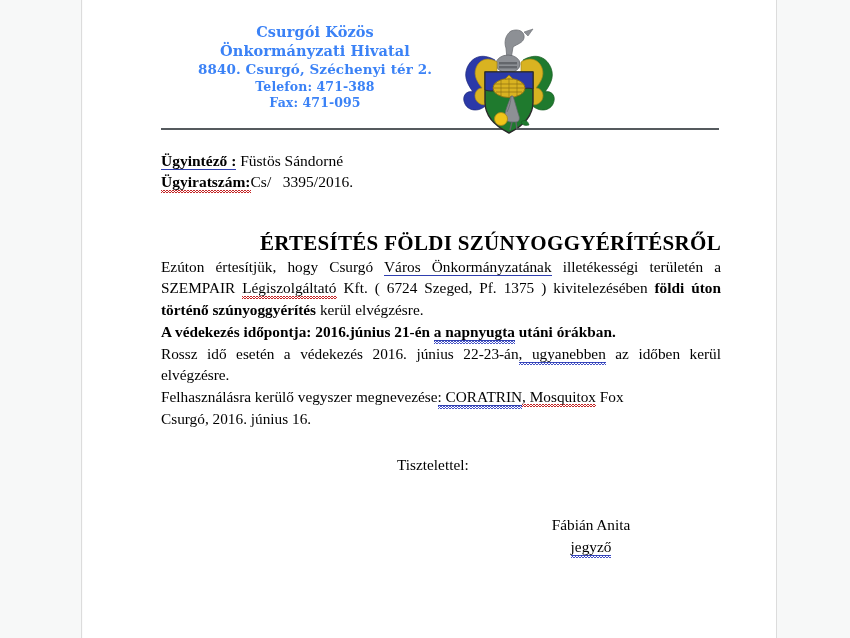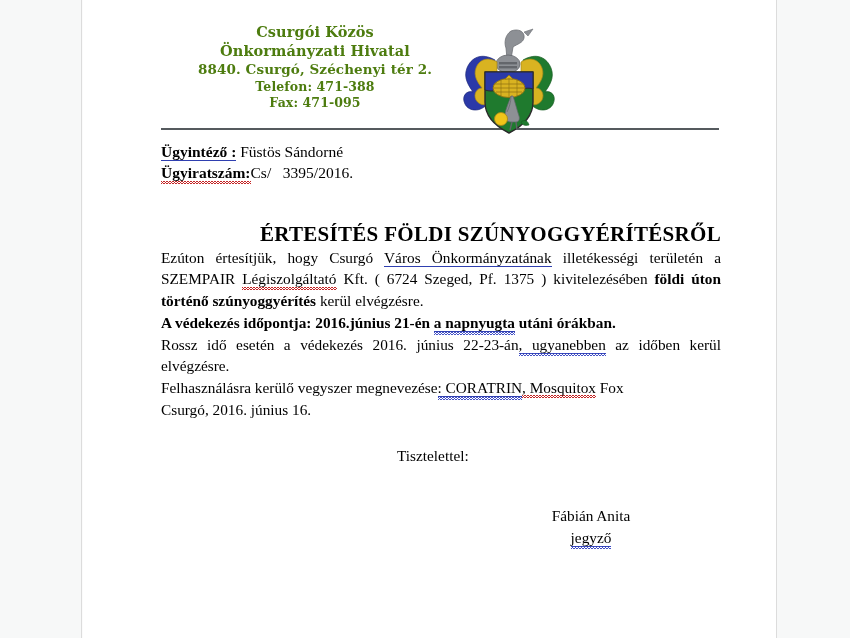--- a/index.html
+++ b/index.html
@@ -63,21 +63,21 @@
   .lh-text {
     position: absolute;
     left: 8px;
     top: 22px;
     width: 292px;
     text-align: center;
     font-family: "DejaVu Serif", "Liberation Serif", serif;
     font-weight: bold;
     line-height: 1.33;
     letter-spacing: 0.1px;
-    color: #4d7c0f;
+    color: #3b82f6;
   }
   .lh-l1, .lh-l2, .lh-l3 { font-size: 14.5px; }
   .lh-l4 { font-size: 13.5px; }
   .lh-l5, .lh-l6 { font-size: 12.5px; }
 
   .crest {
     position: absolute;
     left: 288px;
     top: 26px;
     width: 120px;
@@ -87,21 +87,21 @@
   
   .header-rule {
     height: 0;
     border-top: 2px solid #555a5e;
     margin-top: 8px;
     width: 558px;
   }
 
   
   .refblock {
-    margin-top: 11px;
+    margin-top: 20px;
     font-size: 15.5px;
     line-height: 1.38;
   }
   .refblock .lbl { font-weight: bold; }
   .ref-row { white-space: pre; }
 
   
   .doc-title {
     margin-top: 38px;
     text-align: right;

